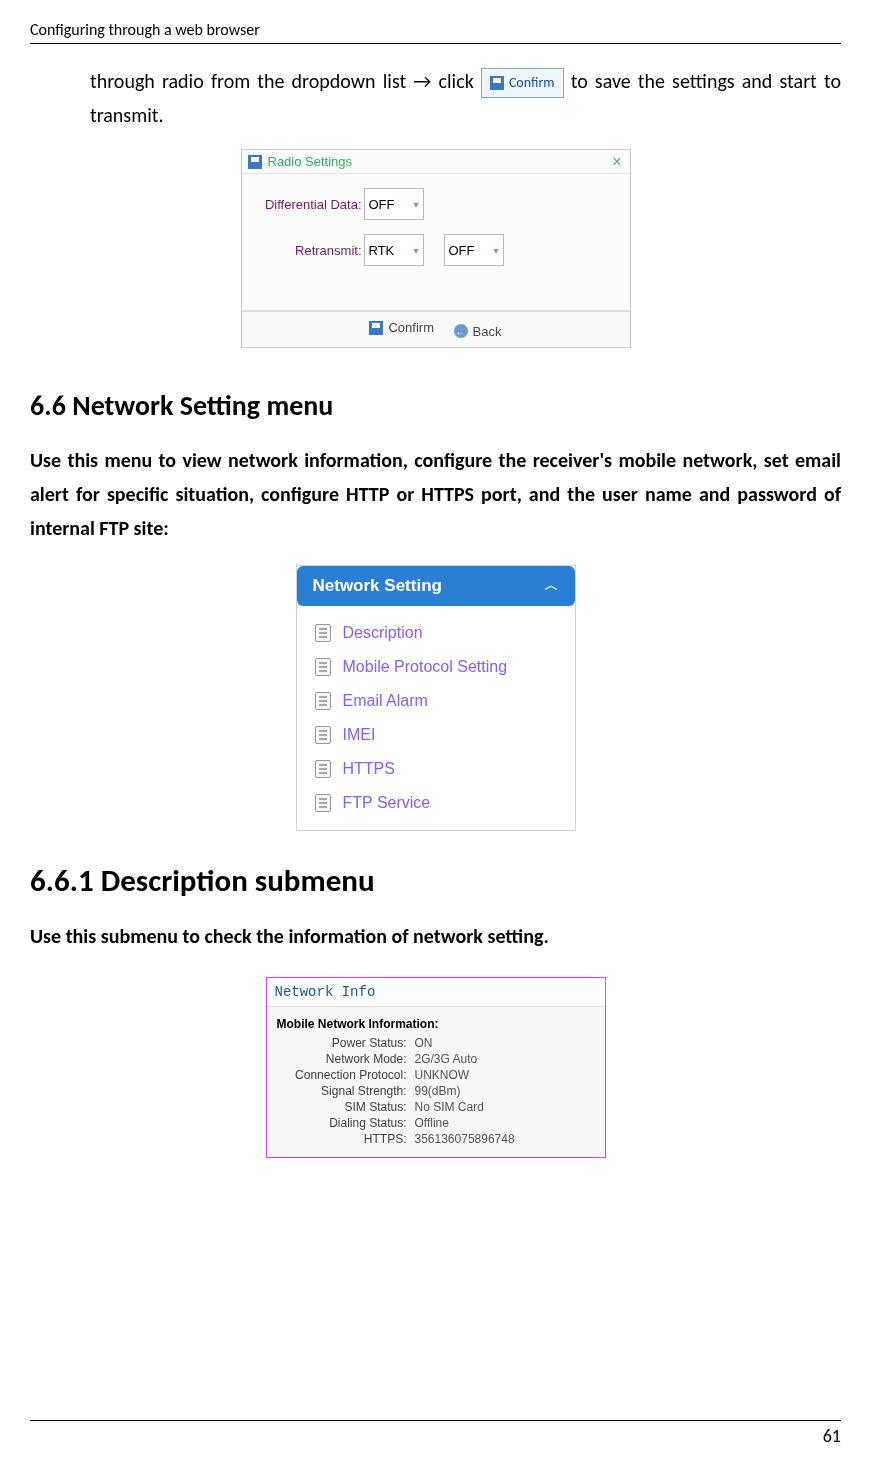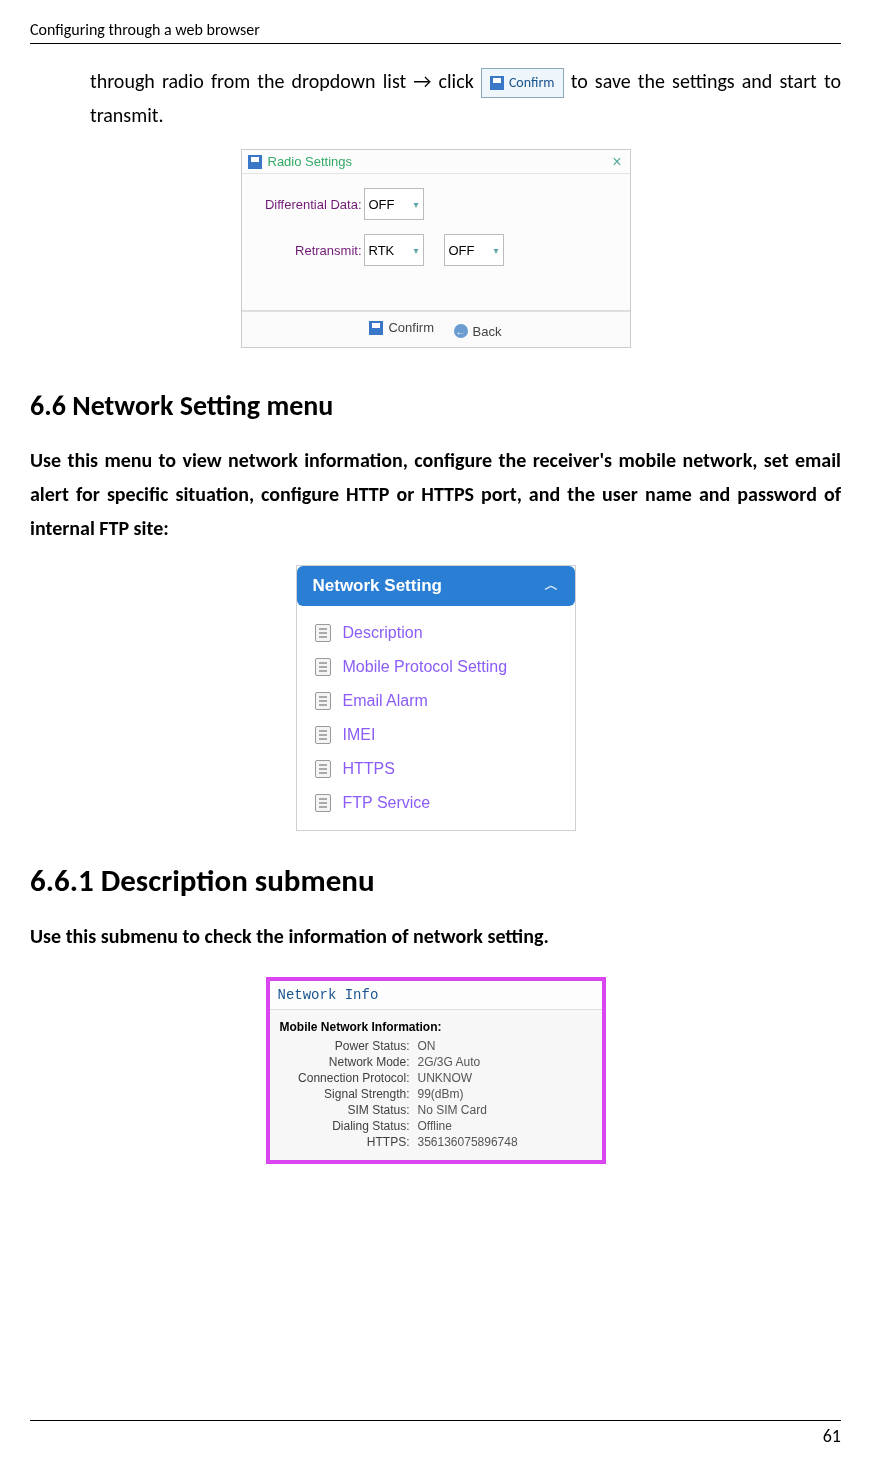--- a/index.html
+++ b/index.html
@@ -35,21 +35,21 @@
     
     .net-sidebar { width: 280px; margin: 10px auto 30px auto; border: 1px solid #d0d0d0; background: #fff; font-family: Arial, sans-serif; }
     .net-sidebar-header { background: #2a7fd4; color: #fff; padding: 10px 16px; font-size: 17px; font-weight: bold; display:flex; justify-content:space-between; align-items:center;border-radius:6px; }
     .net-sidebar-header .chev { font-size: 14px; opacity:0.8;}
     .net-sidebar-list { padding: 10px 0; }
     .net-item { display: flex; align-items: center; padding: 8px 18px; font-size: 16px; color: #8b5cf6; cursor:pointer;}
     .net-item .doc-icon { width: 16px; height: 18px; border: 1px solid #999; border-radius: 2px; margin-right: 12px; position:relative; background:#f5f5f5;}
     .net-item .doc-icon::before { content:''; position:absolute; top:3px; left:3px; right:3px; height:2px; background:#aaa; box-shadow: 0 4px 0 #aaa, 0 8px 0 #aaa;}
     
     
-    .netinfo-panel { width: 340px; margin: 24px auto 20px auto; background: #f7f7f7; border: 4px solid #d946ef; font-family: Arial, sans-serif; font-size: 12px; padding-bottom: 10px;}
+    .netinfo-panel { width: 340px; margin: 24px auto 20px auto; background: #f7f7f7; border: 1px solid #d946ef; font-family: Arial, sans-serif; font-size: 12px; padding-bottom: 10px;}
     .netinfo-title { color: #1a5490; font-family: 'Courier New', monospace; font-size: 14px; padding: 6px 8px; border-bottom: 1px solid #e0e0e0; background:#fdfdfd;}
     .netinfo-subtitle { font-weight: bold; padding: 10px 10px 4px 10px; font-size:12px;}
     .netinfo-row { display: flex; padding: 1px 10px; }
     .netinfo-label { width: 130px; text-align: right; margin-right: 8px; color:#404040;}
     .netinfo-value { color: #555; }
     
     .page-number { position: absolute; bottom: 20px; right: 30px; font-size: 18px; border-top: 1px solid #000; width: calc(100% - 60px); text-align: right; padding-top: 4px; left: 30px;}
   </style>
 </head>
 <body>

